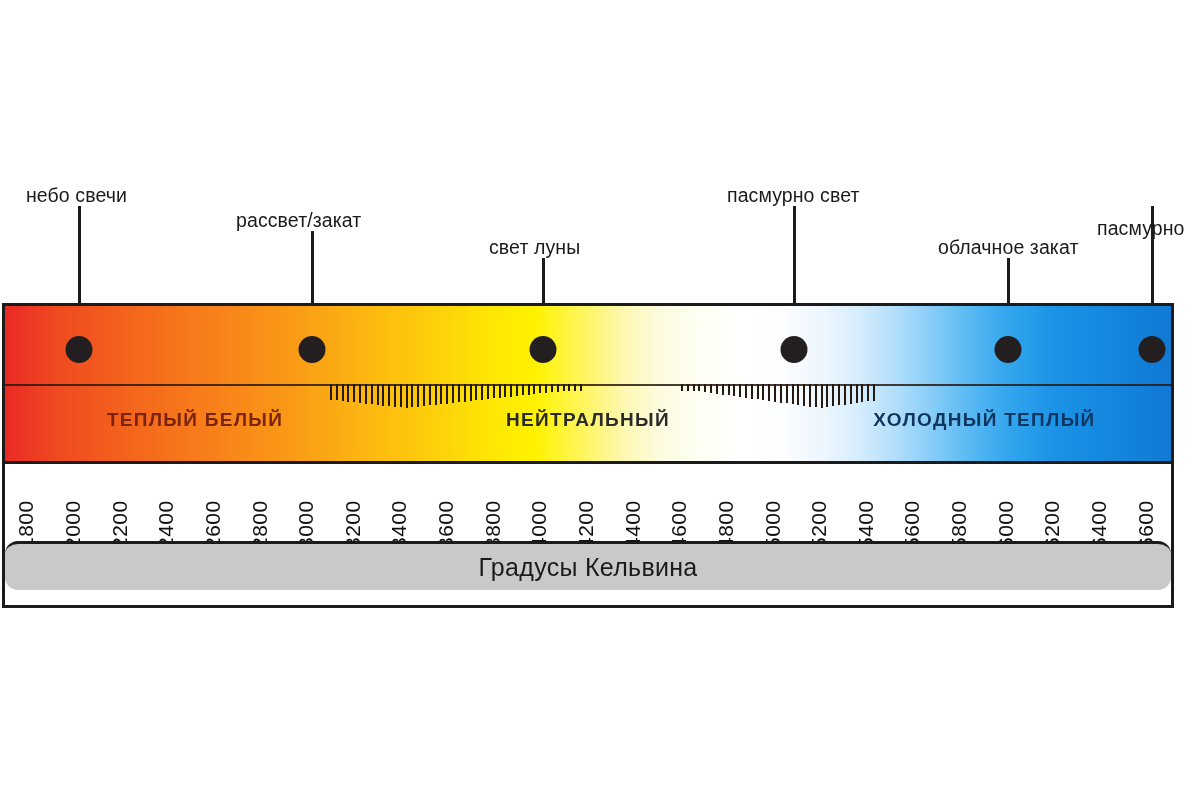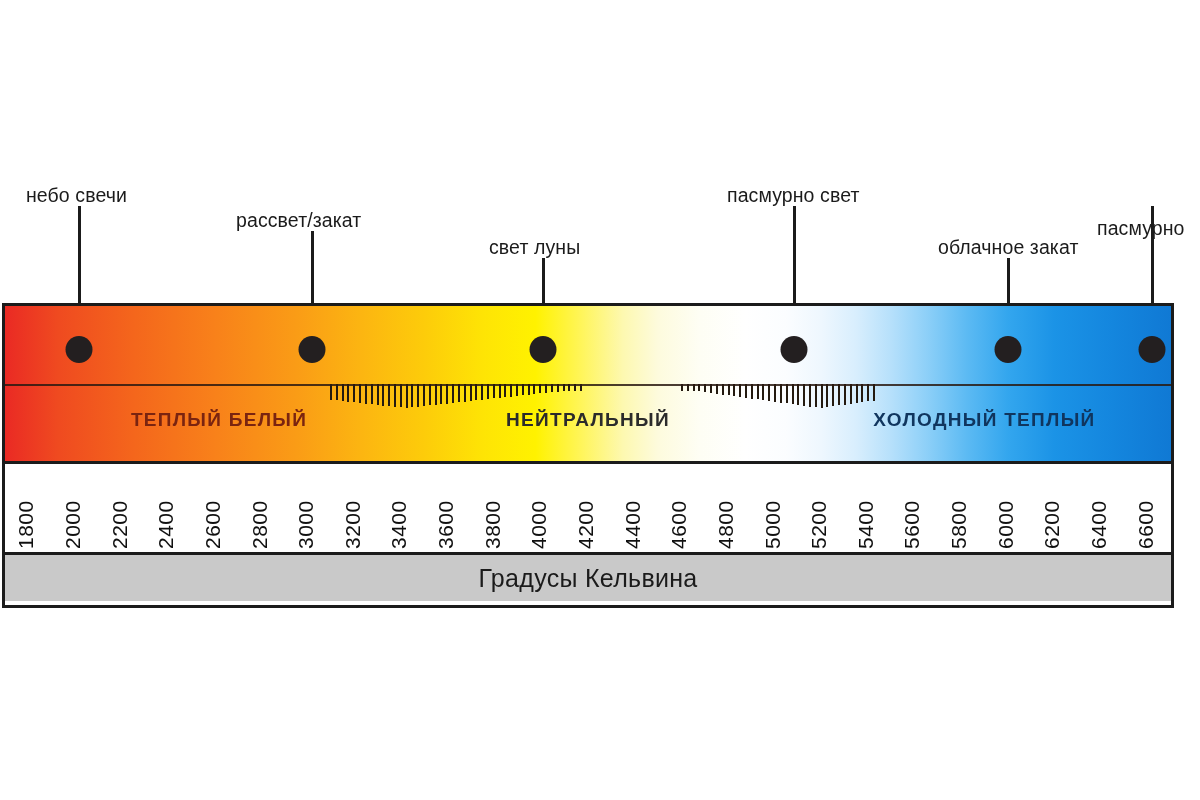--- a/index.html
+++ b/index.html
@@ -119,26 +119,26 @@
     font-size:21px;
     color:#101010;
     letter-spacing:.5px;
     white-space:nowrap;
     line-height:1;
   }
 
   
   #caption{
     position:absolute;
-    left:0;bottom:4px;
+    left:0;bottom:15px;
     width:100%;height:49px;
     background:#c9c9c9;
     border-top:3px solid #1b1b1b;
     box-sizing:border-box;
-    display:flex;align-items:center;justify-content:center;
+    display:flex;align-items:center;justify-content:center;border-radius:13px;
   }
   #caption .txt{
     font-size:25px;
     color:#1b1b1b;
     letter-spacing:.3px;
   }
 </style>
 </head>
 <body>
 
@@ -254,21 +254,21 @@
             <div class="tick" style="left: 168.727px; height: 19.8098px;"></div>
             <div class="tick" style="left: 174.545px; height: 19.0101px;"></div>
             <div class="tick" style="left: 180.364px; height: 18.2104px;"></div>
             <div class="tick" style="left: 186.182px; height: 17.4108px;"></div>
             <div class="tick" style="left: 192px; height: 16.6111px;"></div>
           </div>
         </div>
       <div id="ruler-bot" style="position: absolute; left: 0px; top: 0px; width: 100%; height: 0px;"></div>
       <div id="band-divider"></div>
       <div id="band-labels">
-          <div class="band-label" style="left: 16.3%; transform: translateX(-50%); color: rgb(122, 36, 16); margin-left: 24px;">ТЕПЛЫЙ БЕЛЫЙ</div>
+          <div class="band-label" style="left: 16.3%; transform: translateX(-50%); color: rgb(122, 36, 16);">ТЕПЛЫЙ БЕЛЫЙ</div>
           <div class="band-label" style="left: 50%; transform: translateX(-50%); color: rgb(43, 43, 43);">НЕЙТРАЛЬНЫЙ</div>
           <div class="band-label" style="left: 84%; transform: translateX(-50%); color: rgb(16, 53, 94);">ХОЛОДНЫЙ ТЕПЛЫЙ</div>
         </div>
       <div id="dot-layer">
           <div class="dot" style="left: 74px; top: 30px;"></div>
           <div class="dot" style="left: 307px; top: 30px;"></div>
           <div class="dot" style="left: 538px; top: 30px;"></div>
           <div class="dot" style="left: 789px; top: 30px;"></div>
           <div class="dot" style="left: 1003px; top: 30px;"></div>
           <div class="dot" style="left: 1147px; top: 30px;"></div>

